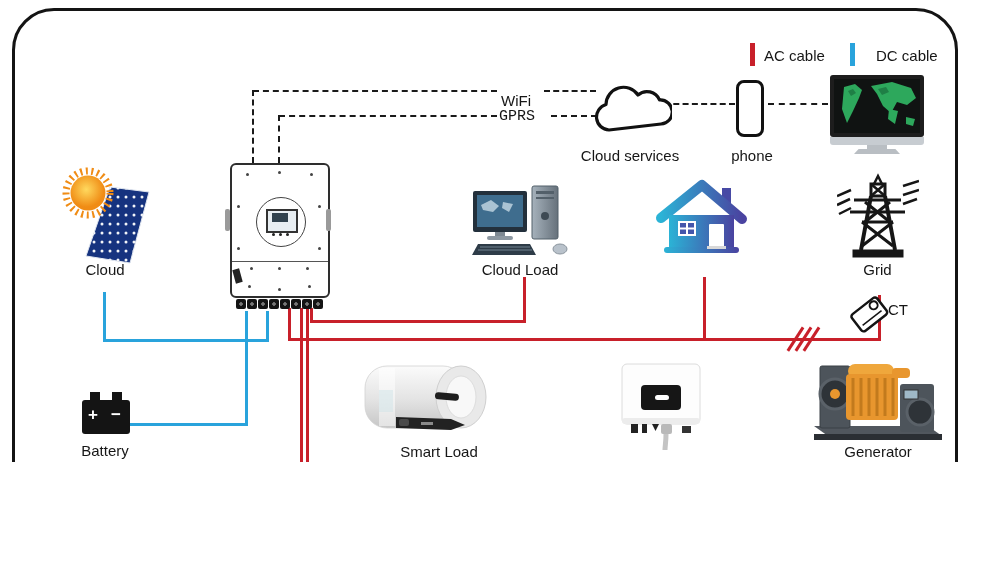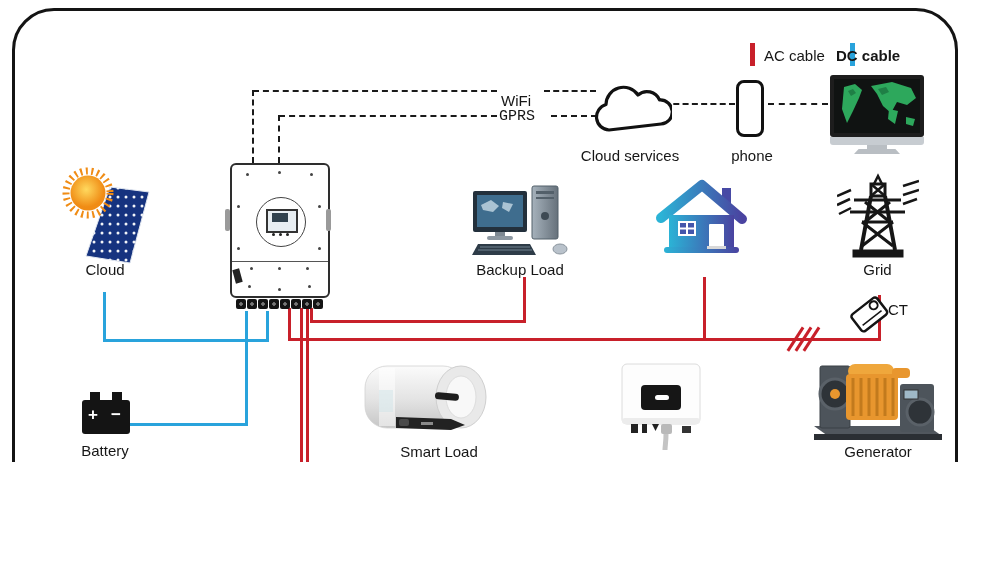--- a/index.html
+++ b/index.html
@@ -52,21 +52,21 @@
 <body>
 
 <div id="stage">
 
   <div class="frame"></div>
   <div class="bottombar"></div>
 
   <div class="legend-bar wr" style="left:750px;top:43px;"></div>
   <div class="lbl left" style="left:764px;top:47px;">AC cable</div>
   <div class="legend-bar wb" style="left:850px;top:43px;"></div>
-  <div class="lbl left" style="left:836px;top:47px;font-weight:bold;">DC cable</div>
+  <div class="lbl left" style="left:876px;top:47px;">DC cable</div>
 
   <div class="dash-h" style="left:253px;top:90px;width:244px;"></div>
   <div class="dash-h" style="left:544px;top:90px;width:52px;"></div>
   <div class="dash-v" style="left:252px;top:90px;height:73px;"></div>
   <div class="dash-h" style="left:279px;top:115px;width:218px;"></div>
   <div class="dash-h" style="left:551px;top:115px;width:46px;"></div>
   <div class="dash-v" style="left:278px;top:115px;height:48px;"></div>
   <div class="dash-h" style="left:664px;top:103px;width:71px;"></div>
   <div class="dash-h" style="left:768px;top:103px;width:60px;"></div>
   <div class="lbl left" style="left:501px;top:92px;">WiFi</div>
@@ -204,21 +204,21 @@
     <rect x="9" y="12" width="46" height="32" fill="#3f6d8e"></rect>
     <path d="M13 22 L23 17 31 23 25 29 15 27 Z" fill="#cfe0ea" opacity="0.75"></path>
     <path d="M35 19 L45 21 41 29 34 25 Z" fill="#cfe0ea" opacity="0.75"></path>
     <rect x="27" y="49" width="10" height="4" fill="#7e8993"></rect>
     <rect x="19" y="53" width="26" height="4" rx="2" fill="#8d98a2"></rect>
     <polygon points="10,61 62,61 68,72 4,72" fill="#2e3c48"></polygon>
     <line x1="12" y1="64" x2="62" y2="64" stroke="#5b6b78" stroke-width="1.5"></line>
     <line x1="10" y1="67" x2="64" y2="67" stroke="#5b6b78" stroke-width="1.5"></line>
     <ellipse cx="92" cy="66" rx="7" ry="5" fill="#b9c2cb" stroke="#8a949d"></ellipse>
   </svg>
-  <div class="lbl" style="left:455px;top:261px;width:130px;">Backup Load</div>
+  <div class="lbl" style="left:455px;top:261px;width:130px;">Cloud Load</div>
 
   <svg class="abs" style="left:652px;top:176px;" width="100" height="82" viewBox="0 0 100 82">
     <defs>
         <linearGradient id="hg" x1="0" y1="0" x2="1" y2="0">
           <stop offset="0%" stop-color="#2bb3d6"></stop>
           <stop offset="100%" stop-color="#4a43a0"></stop>
         </linearGradient>
       </defs>
     <rect x="70" y="12" width="9" height="16" fill="#474aa5"></rect>
     <path d="M9 42 L50 9 L90 43" stroke="url(#hg)" stroke-width="10" fill="none" stroke-linecap="round" stroke-linejoin="round"></path>

